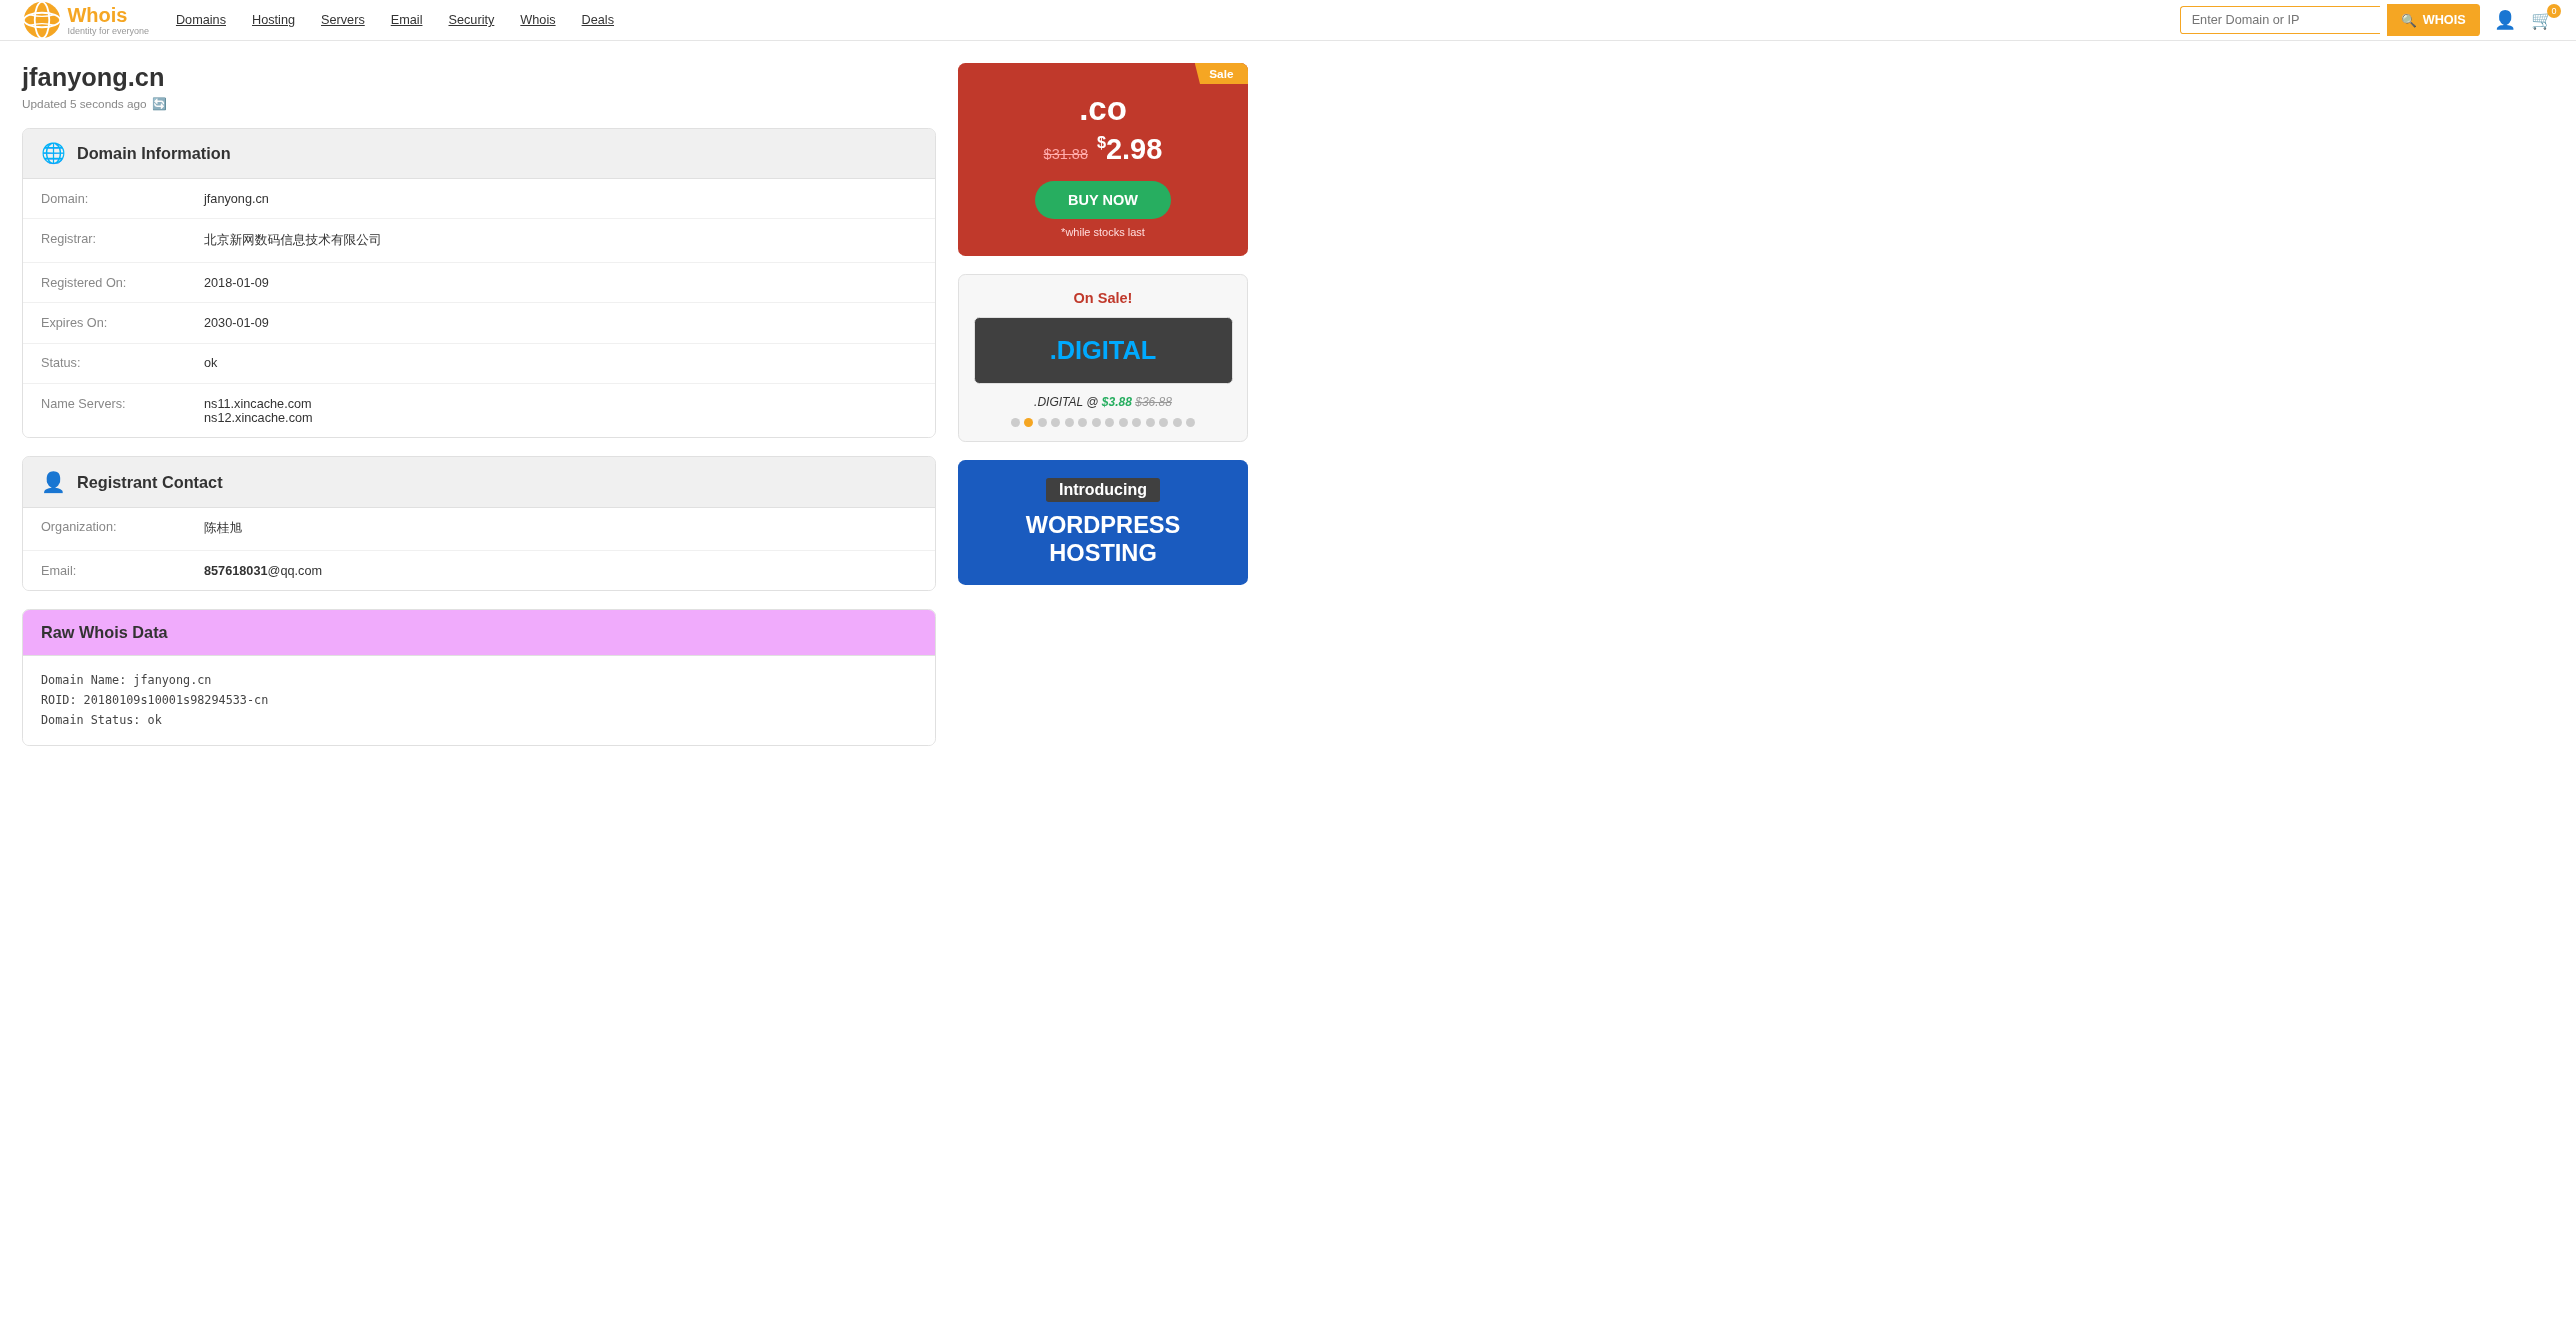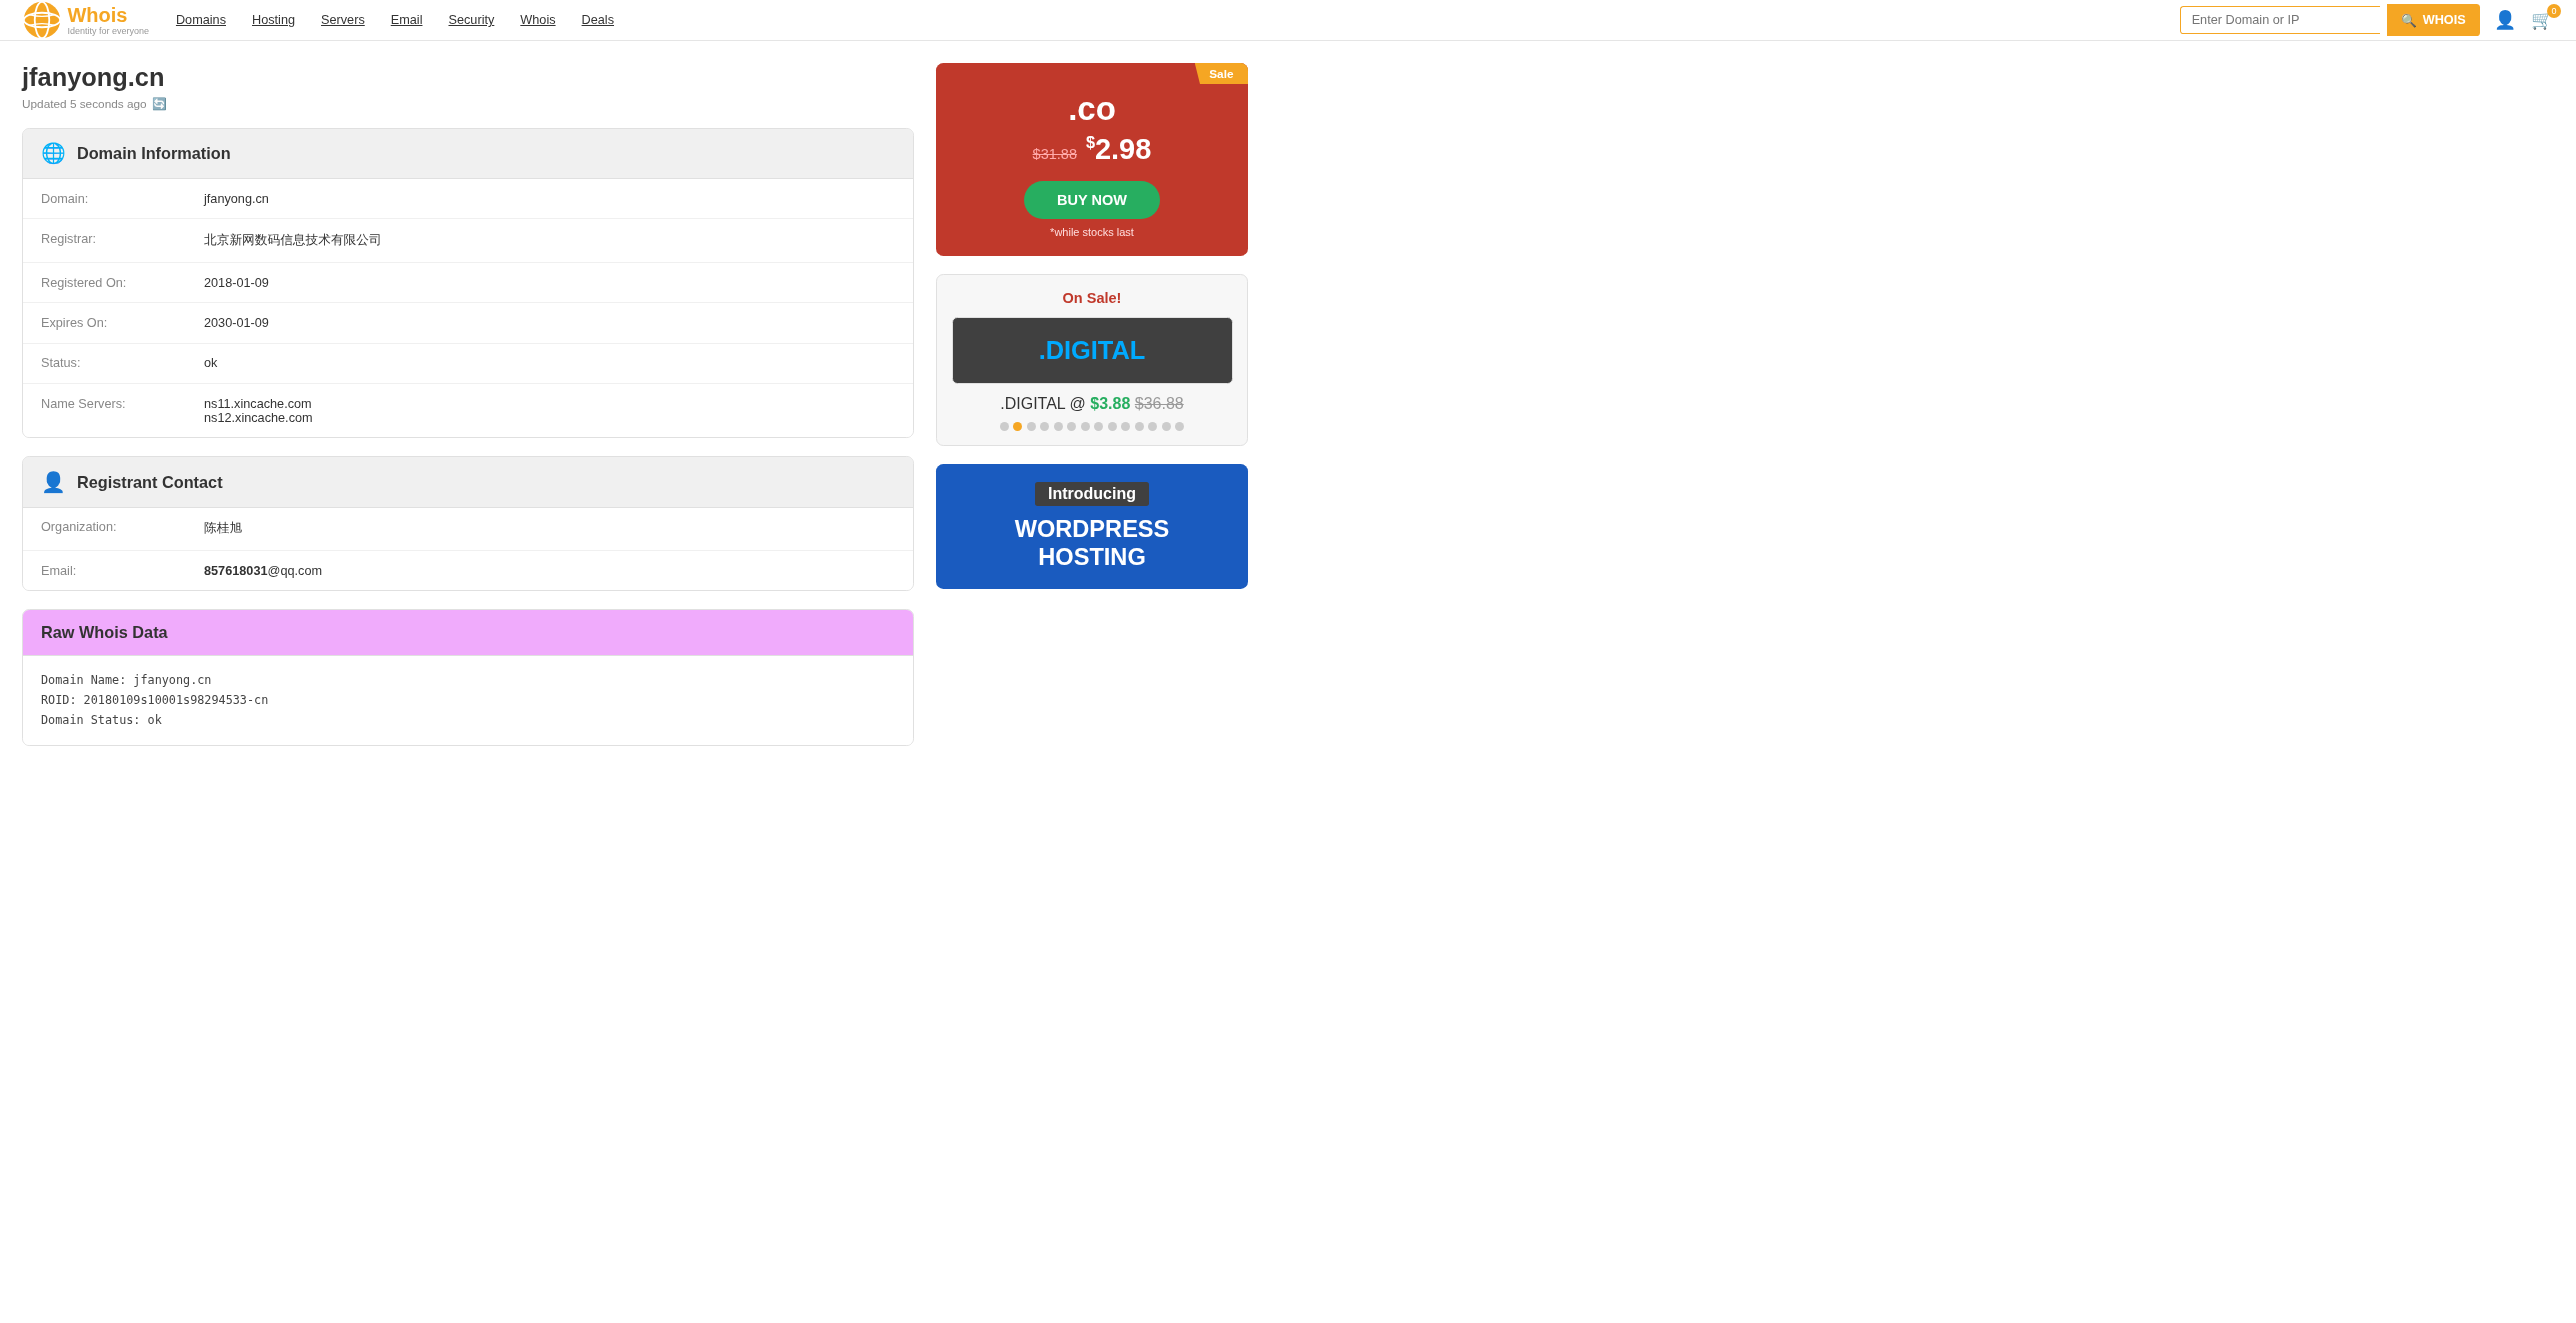--- a/index.html
+++ b/index.html
@@ -109,21 +109,21 @@
       display: flex;
       gap: 22px;
       padding: 22px 22px;
       max-width: 1270px;
     }
     .left-panel {
       flex: 1;
       min-width: 0;
     }
     .right-panel {
-      width: 312px;
+      width: 290px;
       flex-shrink: 0;
     }
 
     
     .page-title {
       font-size: 25.4px;
       font-weight: bold;
       color: #333;
       margin-bottom: 5.4px;
     }
@@ -289,21 +289,22 @@
       border-radius: 5.4px;
       padding: 18px;
       margin-bottom: 11px;
     }
     .digital-logo-text {
       font-size: 25.4px;
       font-weight: bold;
       color: #00aaff;
     }
     .digital-price-line {
-      font-size: 16px;
+      font-size: 12px;
+      font-style: italic;
     }
     .digital-new-price {
       color: #27ae60;
       font-weight: bold;
     }
     .digital-old-price {
       text-decoration: line-through;
       color: #999;
     }
     .carousel-dots {

